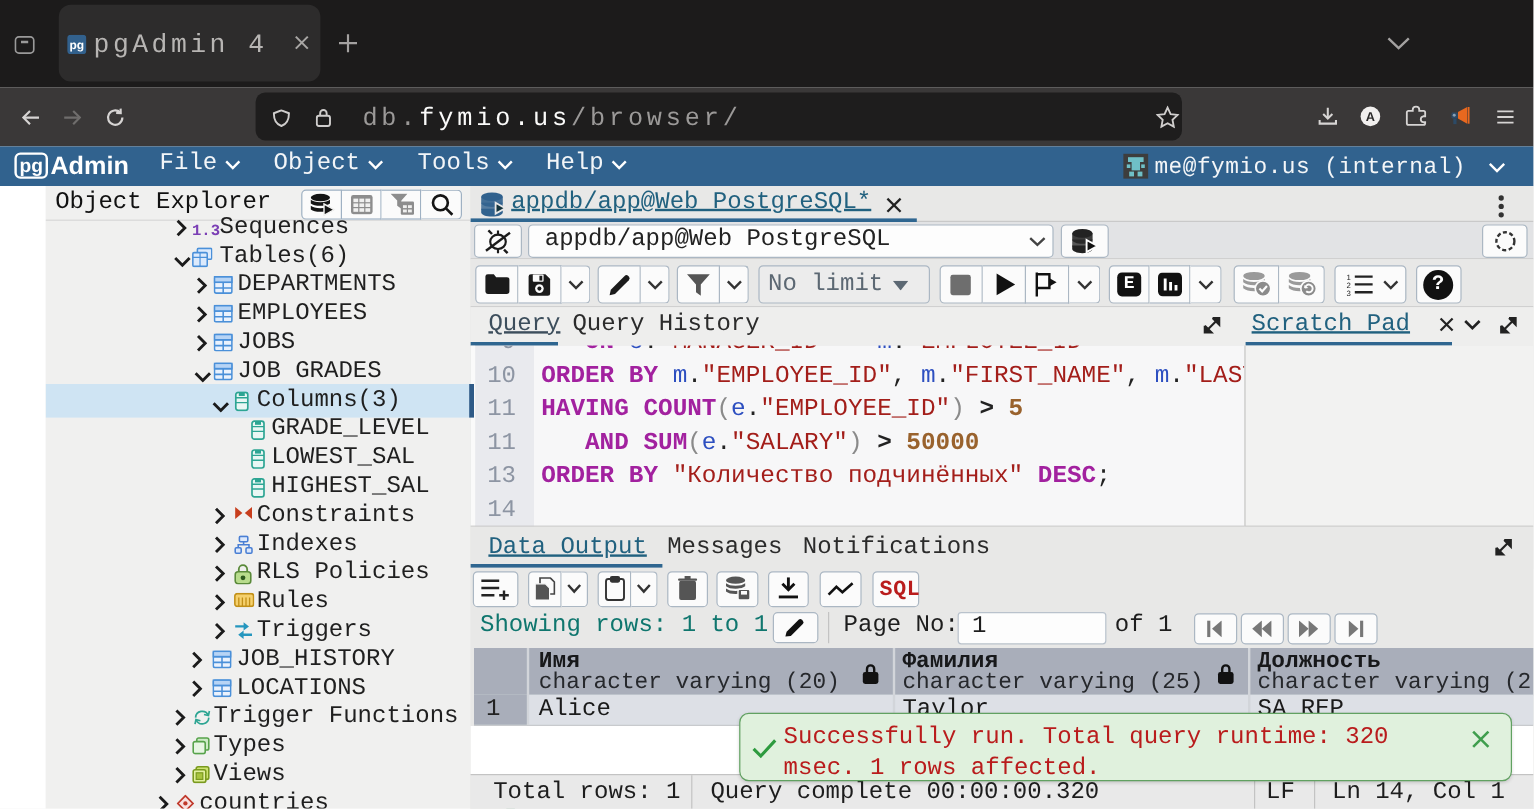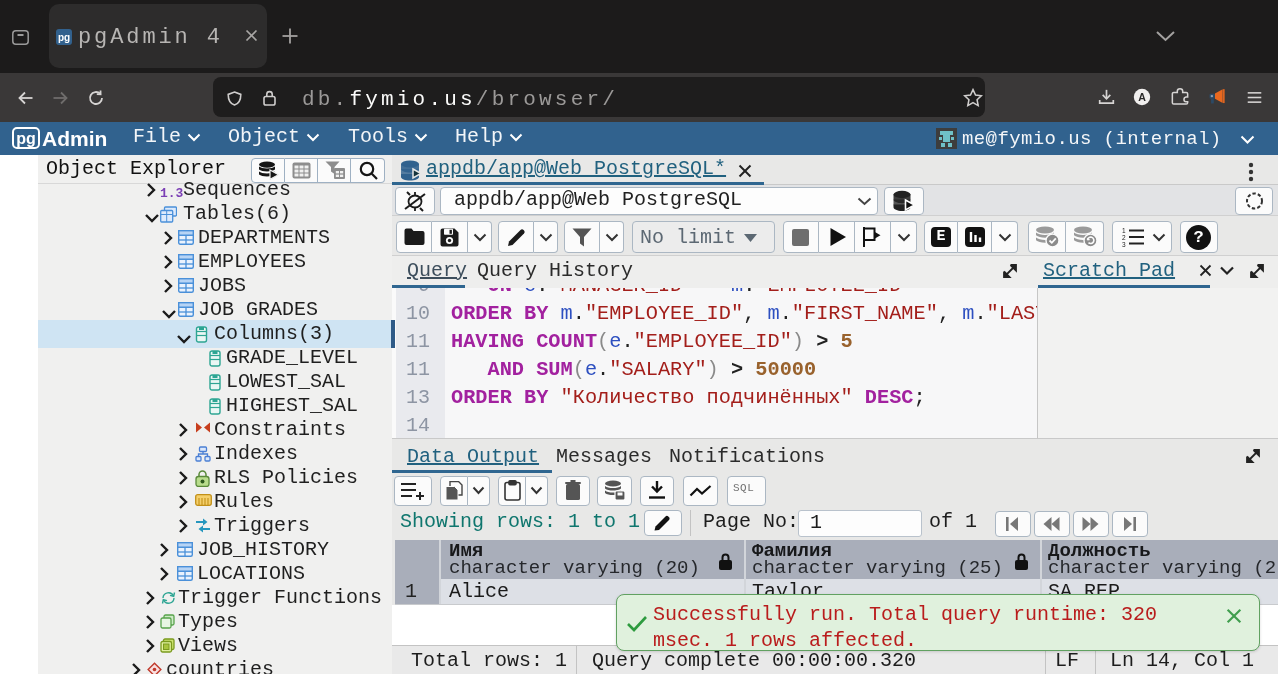--- a/index.html
+++ b/index.html
@@ -664,21 +664,21 @@
 <svg class="rp" style="left:256px;top:326px" width="18" height="18" viewBox="0 0 18 18" fill="none" stroke="#111" stroke-width="2.4">
       <polyline points="9,0 9,10"></polyline>
       <polyline points="4,5.5 9,10.5 14,5.5" fill="none"></polyline>
       <line x1="1" y1="16.5" x2="17" y2="16.5"></line>
     </svg>
 <div class="btn grp-s" style="left:291px;top:321px;width:35px;height:30px"></div>
 <svg class="rp" style="left:297px;top:330px" width="23" height="12" viewBox="0 0 23 12" fill="none" stroke="#111" stroke-width="2.2">
       <polyline points="1.5,10.5 8,4 13,8.5 21.5,1"></polyline>
     </svg>
 <div class="btn grp-s" style="left:335px;top:321px;width:39px;height:30px"></div>
-<div class="rp" style="left:341px;top:327px;font-size:11px;font-weight:normal;color:#737373;letter-spacing:0.5px">SQL</div>
+<div class="rp" style="left:341px;top:327px;font-size:18px;font-weight:bold;color:#b91c1c;letter-spacing:0.5px">SQL</div>
 <div class="rp" style="left:8px;top:355px;color:#0f766e">Showing rows: 1 to 1</div>
 <div class="btn grp-s" style="left:252px;top:355px;width:38px;height:26px"></div>
 <svg class="rp" style="left:261px;top:360px" width="18" height="17" viewBox="0 0 18 17" fill="#111">
       <path d="M1.5 15.5 L2.5 11.5 L12.5 1.5 a2 2 0 0 1 2.8 0 l0.7 0.7 a2 2 0 0 1 0 2.8 L6 15 Z"></path>
     </svg>
 <div class="rp" style="left:298px;top:355px;width:1px;height:26px;background:#c3c3c3"></div>
 <div class="rp" style="left:311px;top:355px;color:#1d1d1d">Page No:</div>
 <div class="rp" style="left:406px;top:355px;width:124px;height:27px;background:#fdfdfd;border:1px solid #b9c2cc;border-radius:3px"></div>
 <div class="rp" style="left:418px;top:356px;color:#1d1d1d">1</div>
 <div class="rp" style="left:537px;top:355px;color:#1d1d1d">of 1</div>

